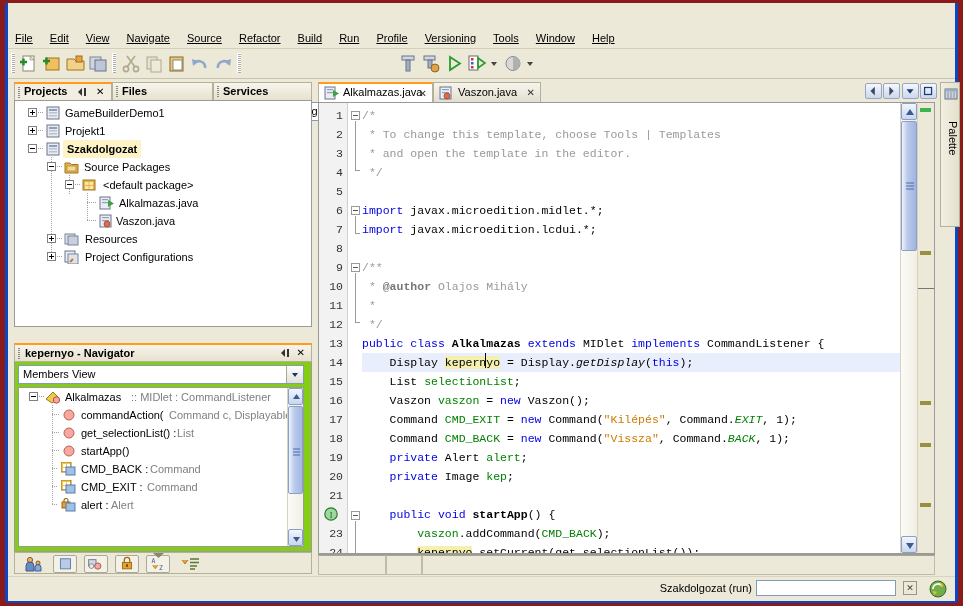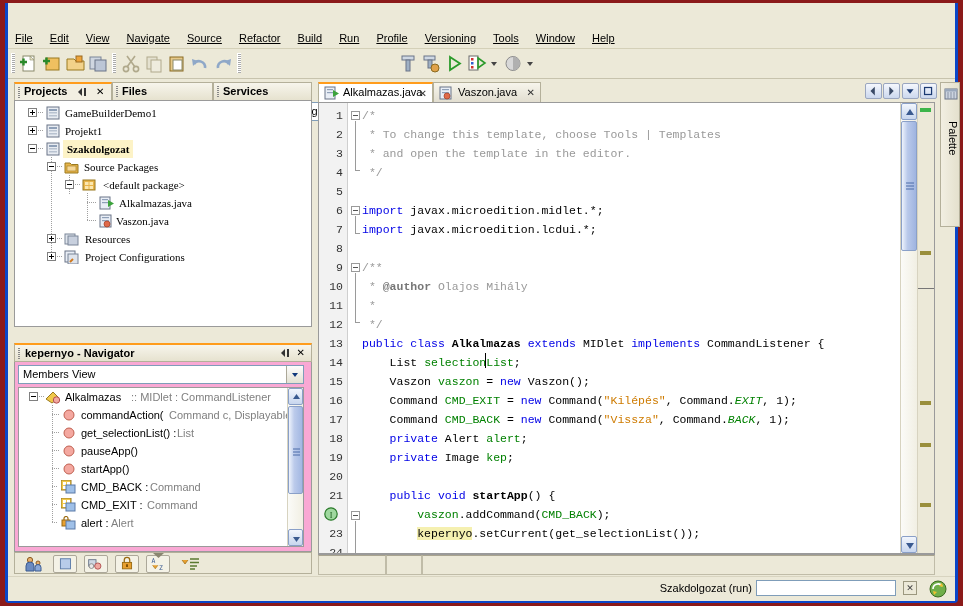--- a/index.html
+++ b/index.html
@@ -93,21 +93,21 @@
   .wtab .dots{
     position:absolute;left:3px;top:3px;width:2px;height:11px;
     background:repeating-linear-gradient(to bottom,#888 0,#888 1px,transparent 1px,transparent 2px);
   }
   .minibtn{width:9px;height:9px;display:inline-block;cursor:pointer;}
   #tree-area{
     position:absolute;left:0;top:18px;width:298px;height:227px;
     background:#fff;border:1px solid #9a9a9a;box-sizing:border-box;
     overflow:hidden;
   }
-  .trow{position:relative;height:18px;white-space:nowrap;font-size:11px;line-height:18px;font-family:Liberation Serif, serif;}
+  .trow{position:relative;height:18px;white-space:nowrap;font-size:11px;line-height:18px;}
   .trow .lbl{position:absolute;top:0;}
   .trow.sel .lbl{background:#fdf3c7;font-weight:bold;padding:0 4px;}
   .expander{
     position:absolute;width:9px;height:9px;top:4px;
     border:1px solid #808080;background:#fff;box-sizing:border-box;cursor:pointer;
   }
   .expander:before{content:"";position:absolute;left:1px;top:3px;width:5px;height:1px;background:#000;}
   .expander.plus:after{content:"";position:absolute;left:3px;top:1px;width:1px;height:5px;background:#000;}
   .dotline-v{position:absolute;width:1px;background:repeating-linear-gradient(to bottom,#a0a0a0 0,#a0a0a0 1px,transparent 1px,transparent 2px);}
   .dotline-h{position:absolute;height:1px;background:repeating-linear-gradient(to right,#a0a0a0 0,#a0a0a0 1px,transparent 1px,transparent 2px);}
@@ -117,21 +117,21 @@
   }
   #nav-header{
     position:absolute;left:0;top:0;width:298px;height:19px;
     background:linear-gradient(to bottom,#f7f5ec,#e6e2cf);
     border:1px solid #b4b09a;border-top:2px solid #ff9c1c;
     box-sizing:border-box;
   }
   #nav-title{position:absolute;left:10px;top:2px;font-weight:bold;font-size:11px;}
   #nav-body{
     position:absolute;left:0;top:19px;width:298px;height:190px;
-    background:#f9a8d4;border:1px solid #9a9a9a;border-top:none;box-sizing:border-box;
+    background:#84cc16;border:1px solid #9a9a9a;border-top:none;box-sizing:border-box;
   }
   #members-combo{
     position:absolute;left:3px;top:3px;width:286px;height:19px;
     background:#fff;border:1px solid #7f9db9;box-sizing:border-box;
     font-size:11px;padding:2px 0 0 4px;cursor:pointer;
   }
   #members-combo .arrowbox{
     position:absolute;right:0;top:0;width:16px;height:17px;
     background:linear-gradient(to bottom,#fdfdfd,#e3e1d2);
     border-left:1px solid #aca899;
@@ -608,28 +608,20 @@
         <div class="nrow">
           <span class="dotline-v" style="left:33px;top:-1px;height:20px"></span>
           <span class="dotline-h" style="left:33px;top:8px;width:8px"></span>
           <svg style="position:absolute;left:44px;top:3px;width:12px;height:12px">
               <circle cx="6" cy="6" r="5" fill="#f4a8a0" stroke="#c06050"></circle>
             </svg>
           <span style="position:absolute;left:62px">get_selectionList() : </span>
           <span class="ntype" style="position:absolute;left:158px">List</span>
         </div>
 
-        <div class="nrow">
-          <span class="dotline-v" style="left:33px;top:-1px;height:20px"></span>
-          <span class="dotline-h" style="left:33px;top:8px;width:8px"></span>
-          <svg style="position:absolute;left:44px;top:3px;width:12px;height:12px">
-              <circle cx="6" cy="6" r="5" fill="#f4a8a0" stroke="#c06050"></circle>
-            </svg>
-          <span style="position:absolute;left:62px">pauseApp()</span>
-        </div>
 
         <div class="nrow">
           <span class="dotline-v" style="left:33px;top:-1px;height:20px"></span>
           <span class="dotline-h" style="left:33px;top:8px;width:8px"></span>
           <svg style="position:absolute;left:44px;top:3px;width:12px;height:12px">
               <circle cx="6" cy="6" r="5" fill="#f4a8a0" stroke="#c06050"></circle>
             </svg>
           <span style="position:absolute;left:62px">startApp()</span>
         </div>
 
@@ -848,20 +840,21 @@
         <div class="cl"><span class="cm"> */</span></div>
         <div class="cl">&nbsp;</div>
         <div class="cl"><span class="kw">import</span> javax.microedition.midlet.*;</div>
         <div class="cl"><span class="kw">import</span> javax.microedition.lcdui.*;</div>
         <div class="cl">&nbsp;</div>
         <div class="cl"><span class="cm">/**</span></div>
         <div class="cl"><span class="cm"> * </span><span class="cmb">@author</span><span class="cm"> Olajos Mihály</span></div>
         <div class="cl"><span class="cm"> *</span></div>
         <div class="cl"><span class="cm"> */</span></div>
         <div class="cl"><span class="kw">public</span> <span class="kw">class</span> <span class="bd">Alkalmazas</span> <span class="kw">extends</span> MIDlet <span class="kw">implements</span> CommandListener {</div>
+        <div class="cl hl">    Display <span class="hlw">kepernyo</span> = Display.<span class="mth">getDisplay</span>(<span class="kw">this</span>);</div>
         <div class="cl">    List <span class="fld">selectionList</span>;</div>
         <div class="cl">    Vaszon <span class="fld">vaszon</span> = <span class="kw">new</span> Vaszon();</div>
         <div class="cl">    Command <span class="fld">CMD_EXIT</span> = <span class="kw">new</span> Command(<span class="str">"Kilépés"</span>, Command.<span class="stat">EXIT</span>, 1);</div>
         <div class="cl">    Command <span class="fld">CMD_BACK</span> = <span class="kw">new</span> Command(<span class="str">"Vissza"</span>, Command.<span class="stat">BACK</span>, 1);</div>
         <div class="cl">    <span class="kw">private</span> Alert <span class="fld">alert</span>;</div>
         <div class="cl">    <span class="kw">private</span> Image <span class="fld">kep</span>;</div>
         <div class="cl">&nbsp;</div>
         <div class="cl">    <span class="kw">public</span> <span class="kw">void</span> <span class="bd">startApp</span>() {</div>
         <div class="cl">        <span class="fld">vaszon</span>.addCommand(<span class="fld">CMD_BACK</span>);</div>
         <div class="cl">        <span class="hlw2">kepernyo</span>.setCurrent(get_selectionList());</div>

